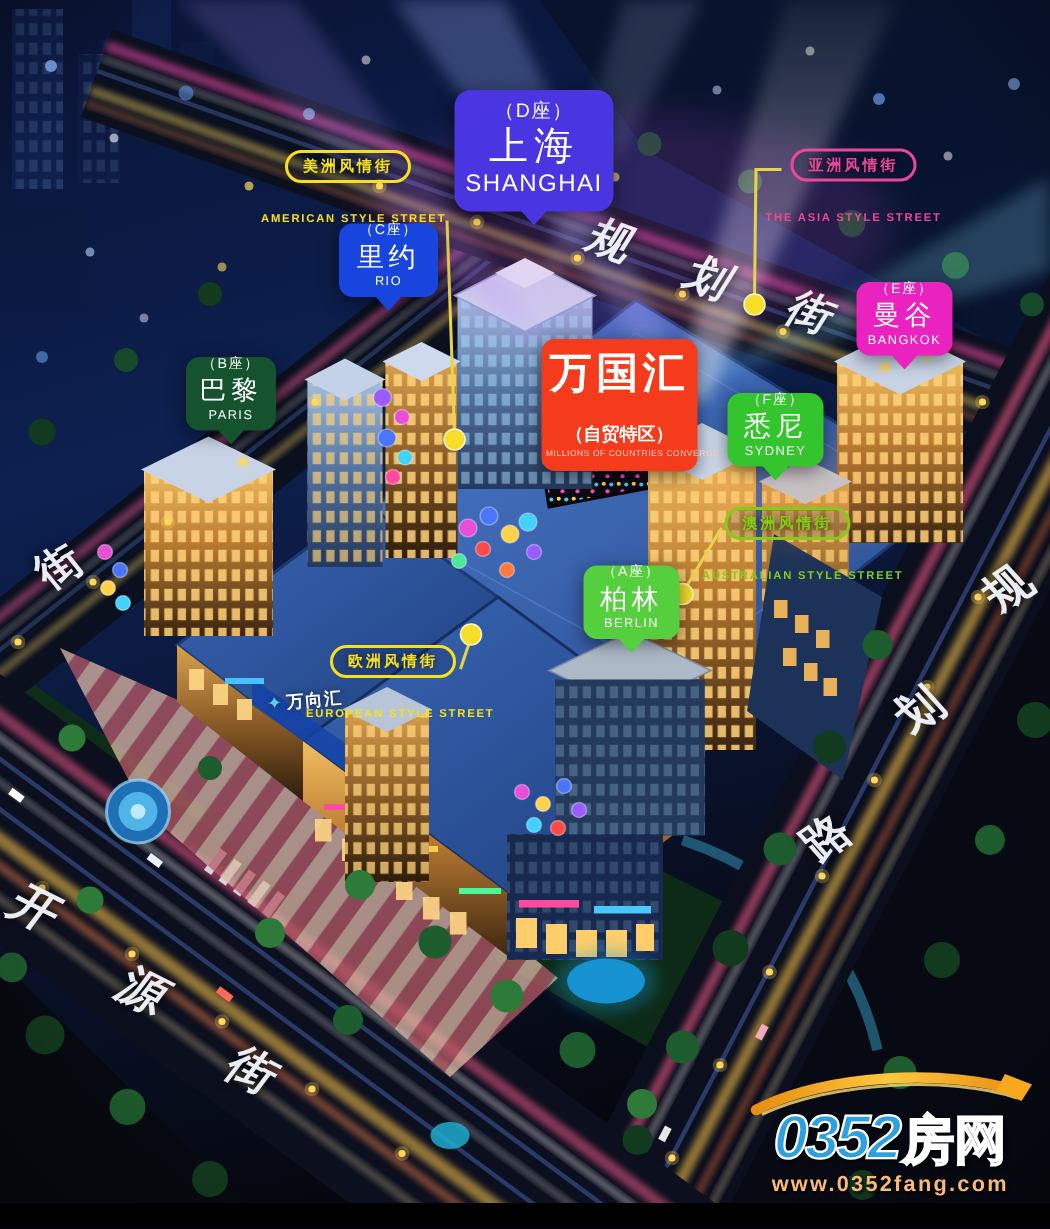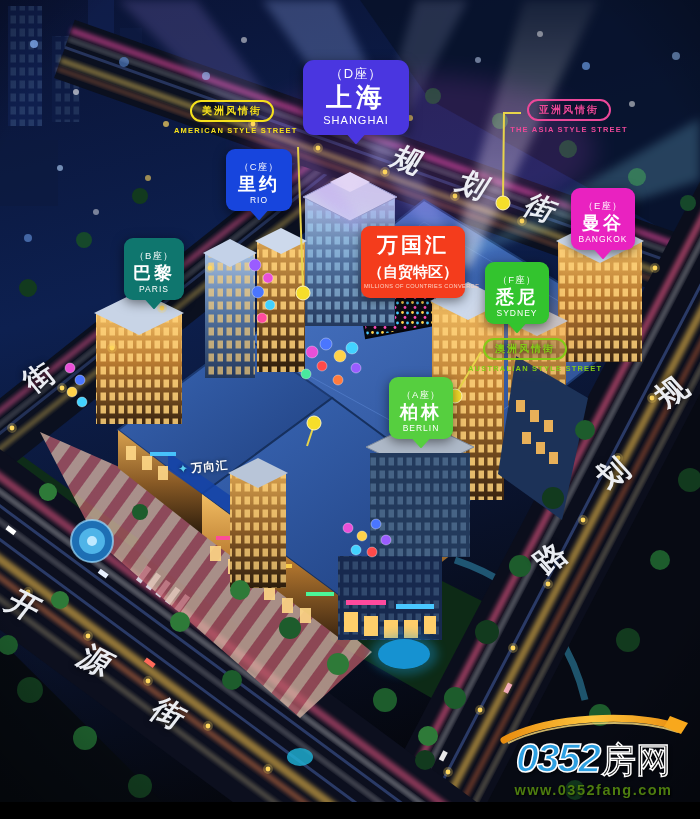--- a/index.html
+++ b/index.html
@@ -6,50 +6,50 @@
   #stage {
     position:relative; width:700px; height:802px; overflow:hidden;
     background:#060a18;
     font-family:"Liberation Sans","DejaVu Sans",sans-serif;
   }
   #stage svg.scene { position:absolute; left:0; top:0; z-index:0; }
 
   
   .callout {
     position:absolute; z-index:5; color:#fff; text-align:center;
-    border-radius:9px; padding:13px 4px 6px; line-height:1.15;
+    border-radius:9px; padding:0 4px 6px; line-height:1.15;
     box-shadow:0 3px 12px rgba(0,0,0,.5);
   }
   .callout .tail {
     position:absolute; left:50%; bottom:-9px; width:18px; height:10px;
     margin-left:-9px; background:inherit;
     -webkit-clip-path:polygon(0 0,100% 0,50% 100%);
     clip-path:polygon(0 0,100% 0,50% 100%);
   }
   .callout .code { font-size:9.5px; letter-spacing:1px; opacity:.97; }
-  .callout .name { font-size:18px; font-weight:bold; letter-spacing:3px; margin:1px 0; white-space:nowrap; }
+  .callout .name { font-size:18px; font-weight:normal; letter-spacing:3px; margin:1px 0; white-space:nowrap; }
   .callout .en   { font-size:8.5px; letter-spacing:1px; }
   .callout.lg { padding:7px 6px 9px; border-radius:11px; }
   .callout.lg .code { font-size:13px; }
   .callout.lg .name { font-size:26px; letter-spacing:4px; }
-  .callout.lg .en   { font-size:11px; }
+  .callout.lg .en   { font-size:16px; }
   .callout.red { padding:7px 3px 8px; }
-  .callout.red .t1 { font-size:21px; font-weight:bold; letter-spacing:3px; }
-  .callout.red .t2 { font-size:15px; font-weight:bold; margin-top:6px; white-space:nowrap; }
+  .callout.red .t1 { font-size:28px; font-weight:bold; letter-spacing:3px; }
+  .callout.red .t2 { font-size:12px; font-weight:bold; margin-top:18px; white-space:nowrap; }
   .callout.red .t3 { font-size:5.6px; letter-spacing:.4px; color:#ffd2c2; margin-top:3px; white-space:nowrap; }
 
   
   .street { position:absolute; z-index:5; text-align:center; }
   .street .pill {
     display:inline-block; border:2px solid currentColor; border-radius:16px;
     padding:2px 10px; font-size:10px; font-weight:bold; letter-spacing:2px;
     background:rgba(8,16,44,.18); white-space:nowrap;
     text-shadow:0 0 4px rgba(0,0,0,.6);
   }
-  .street .sub { font-size:7.5px; font-weight:bold; letter-spacing:1.2px; margin-top:4px; white-space:nowrap; }
+  .street .sub { font-size:7.5px; font-weight:bold; letter-spacing:1.2px; margin-top:19px; white-space:nowrap; }
 
   
   .roadchar {
     position:absolute; z-index:4; color:#f2f5fa; font-weight:bold;
     font-size:29px; text-shadow:0 0 7px rgba(0,0,0,.75); opacity:.96;
   }
 
   
   .mallsign {
     position:absolute; z-index:3; color:#fff; font-size:11.5px; font-weight:bold;
@@ -60,25 +60,25 @@
   
   .watermark { position:absolute; right:4px; bottom:4px; width:205px; z-index:6; text-align:center; }
   .watermark svg { display:block; margin:0 auto -6px; }
   .wm-line { display:flex; justify-content:center; align-items:baseline; line-height:1; }
   .wm-num {
     font-style:italic; font-weight:bold; font-size:41px; color:#2da0e2;
     -webkit-text-stroke:1.5px #fff; text-shadow:2px 2px 3px rgba(0,0,0,.7);
     letter-spacing:-2px;
   }
   .wm-zh {
-    font-weight:normal; font-size:35px; color:#141414; margin-left:2px;
+    font-weight:bold; font-size:35px; color:#141414; margin-left:2px;
     -webkit-text-stroke:1.4px #fff; text-shadow:2px 2px 3px rgba(0,0,0,.7);
   }
   .wm-url {
-    margin-top:3px; font-size:14.5px; font-weight:bold; color:#4d7c0f;
+    margin-top:3px; font-size:14.5px; font-weight:bold; color:#fdba74;
     letter-spacing:1.5px; text-shadow:1px 1px 2px #000;
   }
 </style>
 </head>
 <body>
 
 <div id="stage">
 
   <svg class="scene" width="700" height="819" viewBox="0 0 700 819">
     <defs>
@@ -473,21 +473,21 @@
     <div class="tail"></div>
   </div>
 
   <div class="callout" style="left: 571px; top: 156px; width: 56px; background: rgb(233, 34, 192); margin-top: 32px;">
     <div class="code">（E座）</div>
     <div class="name">曼谷</div>
     <div class="en">BANGKOK</div>
     <div class="tail"></div>
   </div>
 
-  <div class="callout" style="left: 124px; top: 238px; width: 52px; background: #0f766e;">
+  <div class="callout" style="left: 124px; top: 238px; width: 52px; background: #14532d;">
     <div class="code">（B座）</div>
     <div class="name">巴黎</div>
     <div class="en">PARIS</div>
     <div class="tail"></div>
   </div>
 
   <div class="callout red" style="left: 361px; top: 226px; width: 98px; background: rgb(244, 60, 28);">
     <div class="t1">万国汇</div>
     <div class="t2">（自贸特区）</div>
     <div class="t3">MILLIONS OF COUNTRIES CONVERGE</div>
@@ -515,20 +515,24 @@
   <div class="street" style="left: 510px; top: 99px; width: 118px; color: #ec4899;">
     <div class="pill">亚洲风情街</div>
     <div class="sub">THE ASIA STYLE STREET</div>
   </div>
 
   <div class="street" style="left: 468px; top: 338px; width: 114px; color: #84cc16;">
     <div class="pill">澳洲风情街</div>
     <div class="sub">AUSTRALIAN STYLE STREET</div>
   </div>
 
+  <div class="street" style="left: 204px; top: 430px; width: 116px; color: rgb(246, 225, 28);">
+    <div class="pill">欧洲风情街</div>
+    <div class="sub">EUROPEAN STYLE STREET</div>
+  </div>
 
   <span class="roadchar" style="left:393px;top:141px;transform:rotate(20deg) skewX(-12deg)">规</span>
   <span class="roadchar" style="left:458px;top:166px;transform:rotate(20deg) skewX(-12deg)">划</span>
   <span class="roadchar" style="left:526px;top:189px;transform:rotate(20deg) skewX(-12deg)">街</span>
 
   <span class="roadchar" style="left:657px;top:372px;font-size:30px;transform:rotate(-34deg) skewX(8deg)">规</span>
   <span class="roadchar" style="left:598px;top:453px;font-size:30px;transform:rotate(-34deg) skewX(8deg)">划</span>
   <span class="roadchar" style="left:536px;top:538px;font-size:30px;transform:rotate(-34deg) skewX(8deg)">路</span>
 
   <span class="roadchar" style="left:8px;top:585px;font-size:31px;transform:rotate(27deg) skewX(-10deg)">开</span>

